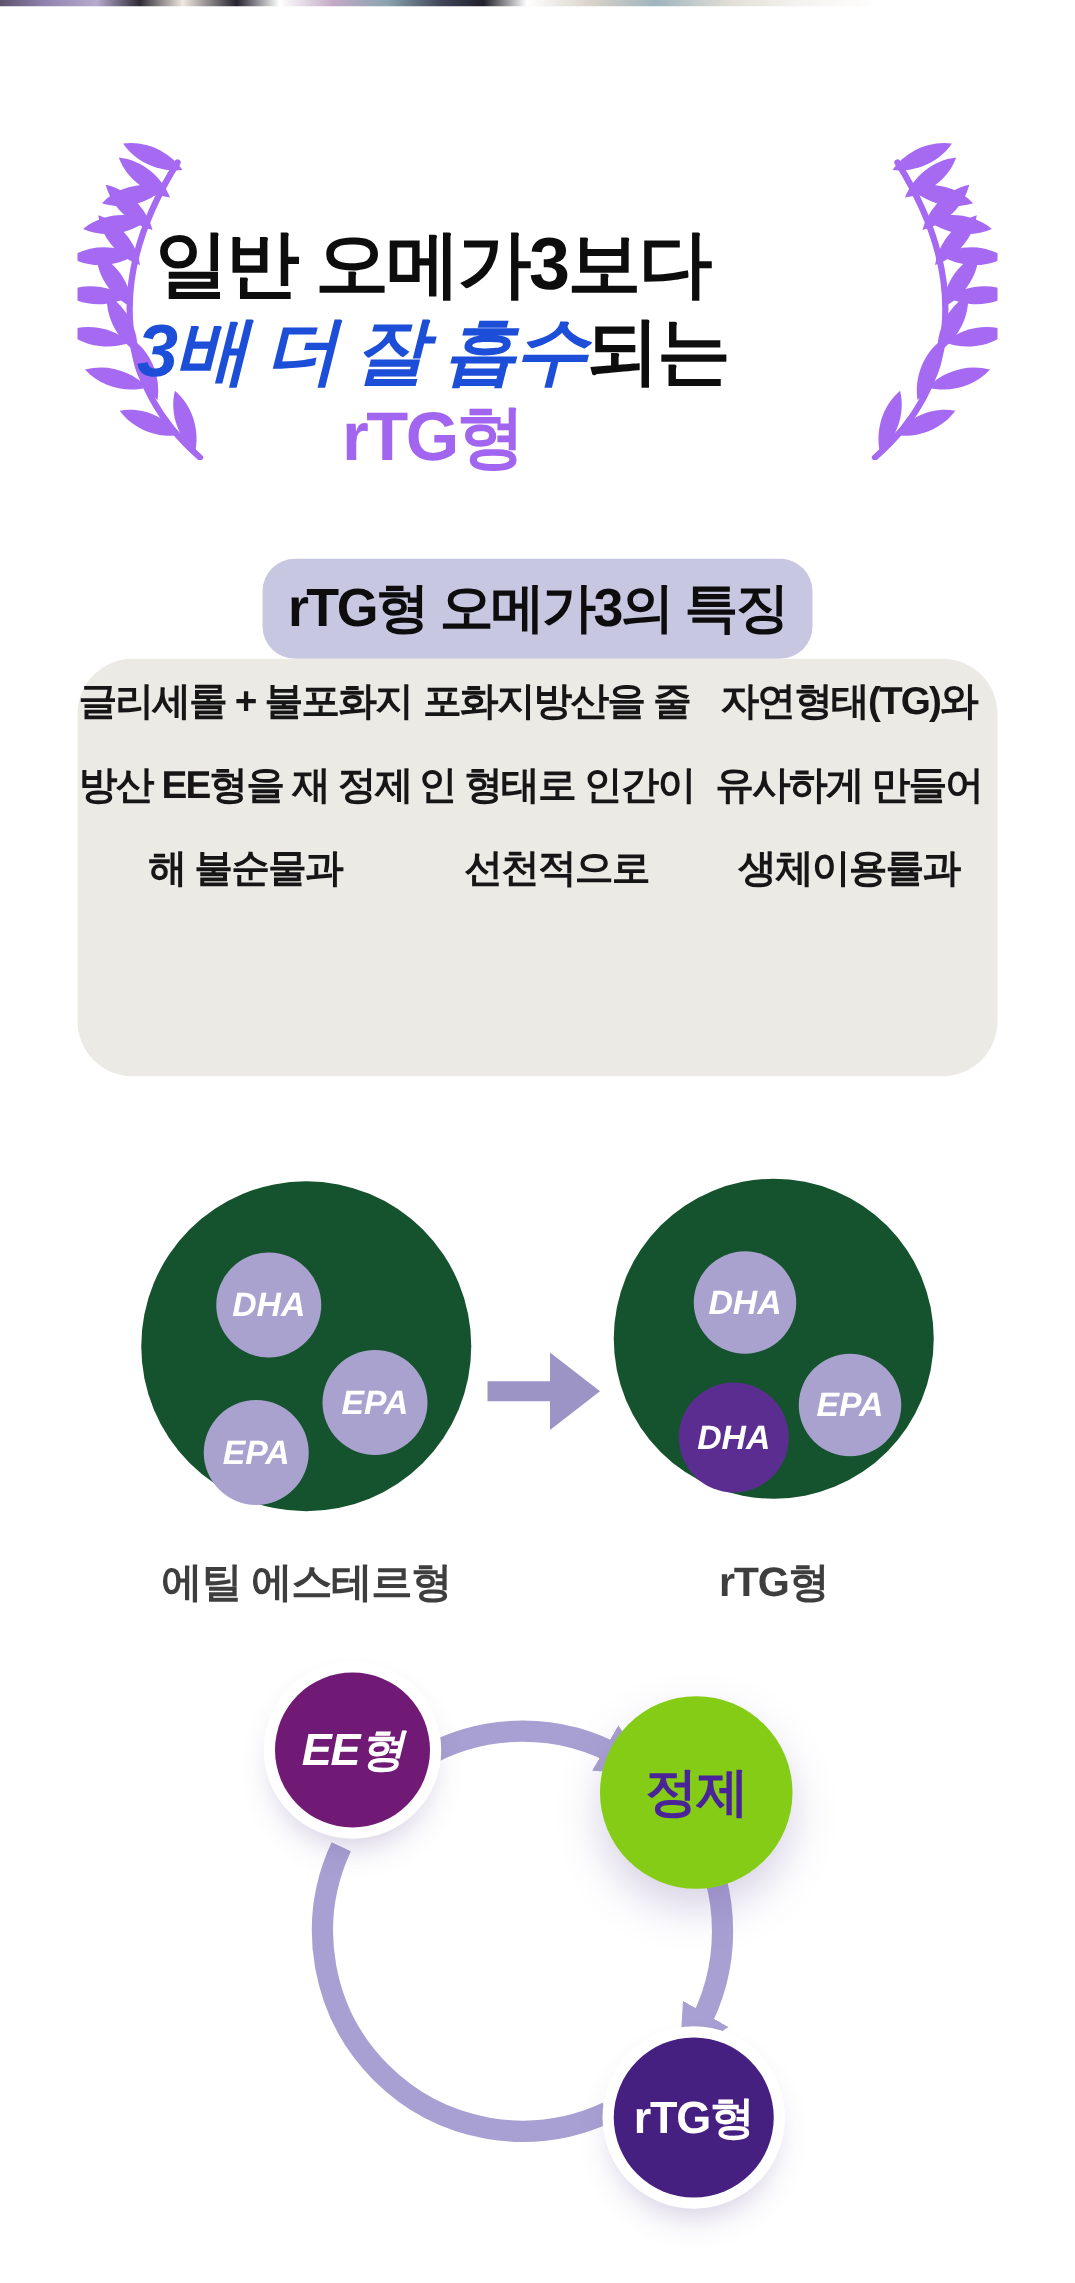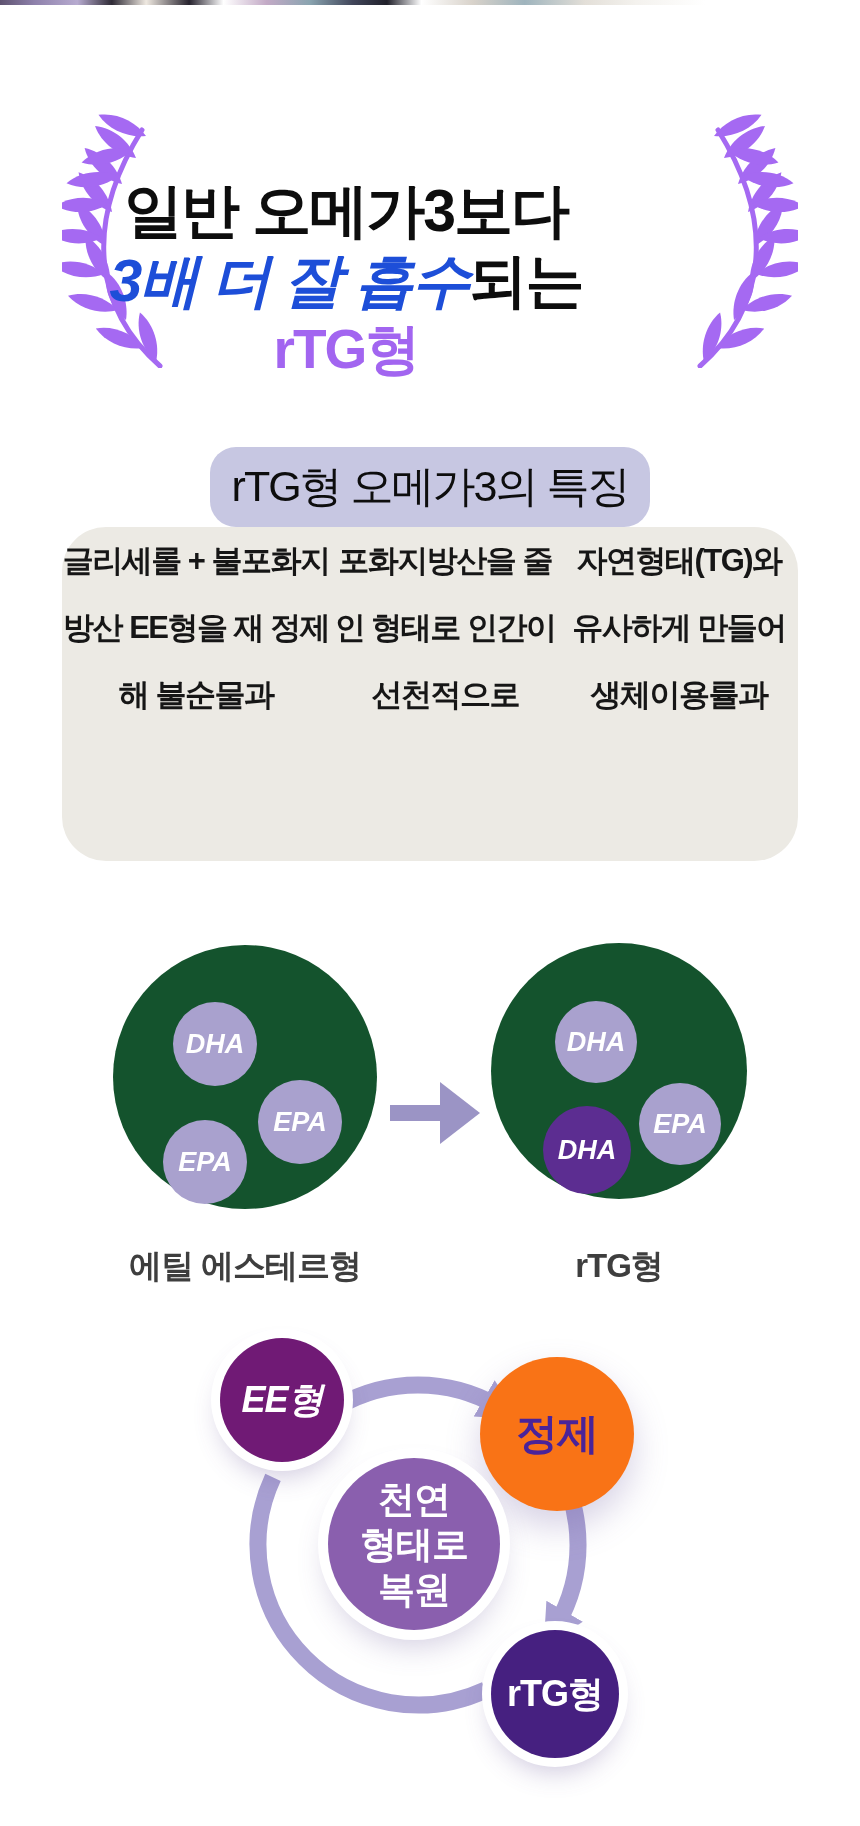--- a/index.html
+++ b/index.html
@@ -28,21 +28,21 @@
   .hero-line1{font-size:59px;line-height:70px;}
   .hero-line2{font-size:59px;line-height:70px;}
   .hero-line3{font-size:55px;line-height:66px;color:#a265f0;}
   .hero-highlight{color:#1d4ed8;font-style:italic;}
 
   
   .feature-badge{
     left:210px;top:447px;width:440px;height:80px;
     background:#c7c7e2;border-radius:26px;
     display:flex;align-items:center;justify-content:center;
-    font-size:43px;font-weight:400;color:#0d0d0d;letter-spacing:-2px;
+    font-size:43px;font-weight:700;color:#0d0d0d;letter-spacing:-2px;
   }
   .feature-panel{
     left:62px;top:527px;width:736px;height:334px;
     background:#eceae4;border-radius:44px;
     display:flex;flex-direction:row;justify-content:center;
     text-align:center;color:#161616;
     font-size:31px;line-height:67px;font-weight:600;letter-spacing:-1.5px;
   }
 
   
@@ -81,21 +81,21 @@
     position:absolute;border-radius:50%;
     display:flex;flex-direction:column;align-items:center;justify-content:center;
     color:#ffffff;font-weight:800;letter-spacing:-1px;text-align:center;
   }
   .node-ee{
     left:70px;top:3px;width:124px;height:124px;background:#701a75;font-size:36px;
     box-shadow:0 0 0 9px #ffffff,0 14px 26px rgba(95,75,145,.30);
     font-style:italic;
   }
   .node-refine{
-    left:330px;top:22px;width:154px;height:154px;background:#f97316;
+    left:330px;top:22px;width:154px;height:154px;background:#84cc16;
     color:#4a2399;font-size:42px;
     box-shadow:0 16px 34px rgba(110,95,160,.28);
   }
   .node-center{
     left:178px;top:123px;width:172px;height:172px;background:#8a5fae;
     font-size:37px;line-height:45px;
     box-shadow:0 0 0 10px #ffffff,0 16px 30px rgba(95,75,145,.28);
   }
   .node-rtg{
     left:341px;top:295px;width:128px;height:128px;background:#462080;font-size:36px;
@@ -172,21 +172,16 @@
         <marker id="ah" markerUnits="userSpaceOnUse" markerWidth="46" markerHeight="46" refX="16" refY="23" orient="auto">
           <path d="M0,2 L42,23 L0,44 Z" fill="#a8a0d2"></path>
         </marker>
       </defs>
       <path d="M188,71.4 A160,160 0 0 1 348,71.4" fill="none" stroke="#a8a0d2" stroke-width="17" marker-end="url(#ah)"></path>
       <path d="M406.6,130 A160,160 0 0 1 406.6,290" fill="none" stroke="#a8a0d2" stroke-width="17" marker-end="url(#ah)"></path>
       <path d="M123,142.4 A160,160 0 0 0 335.6,355" fill="none" stroke="#a8a0d2" stroke-width="17"></path>
     </svg>
     <div class="cycle-node node-ee">EE형</div>
     <div class="cycle-node node-refine">정제</div>
-    <div class="cycle-node node-center">
-      <div>천연</div>
-      <div>형태로</div>
-      <div>복원</div>
-    </div>
     <div class="cycle-node node-rtg">rTG형</div>
   </div>
 
 </div>
 
 </body></html>

